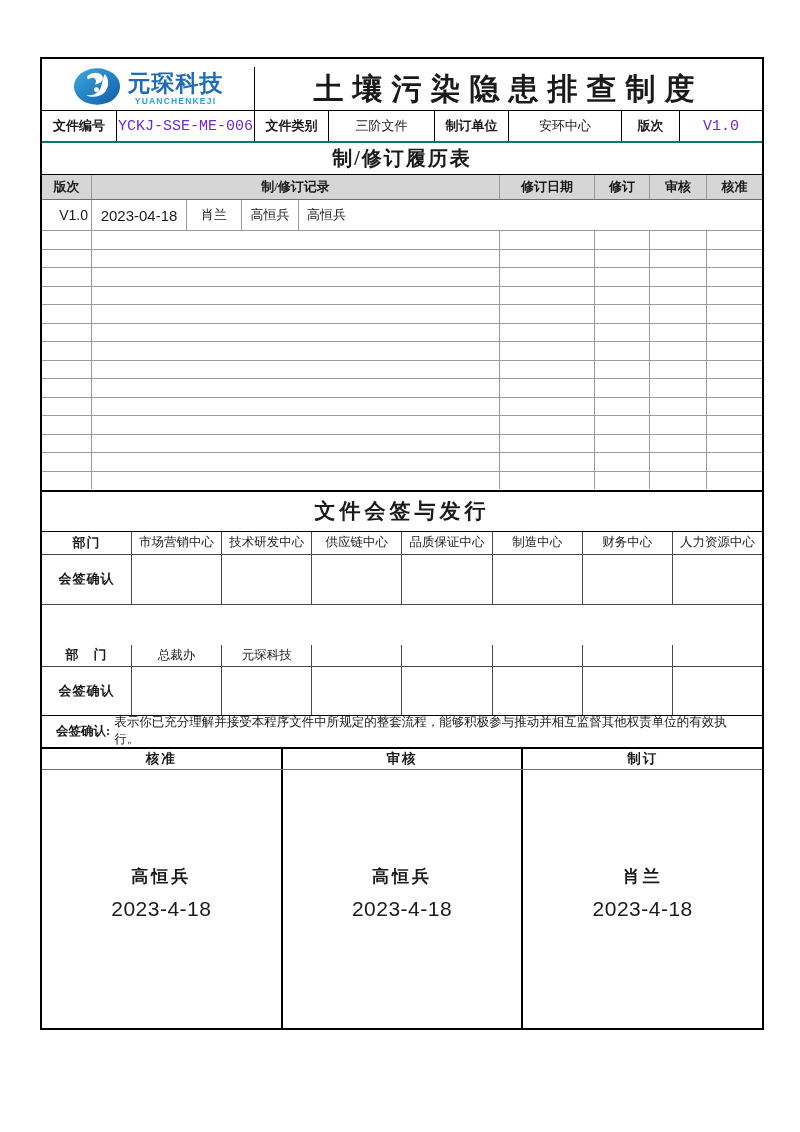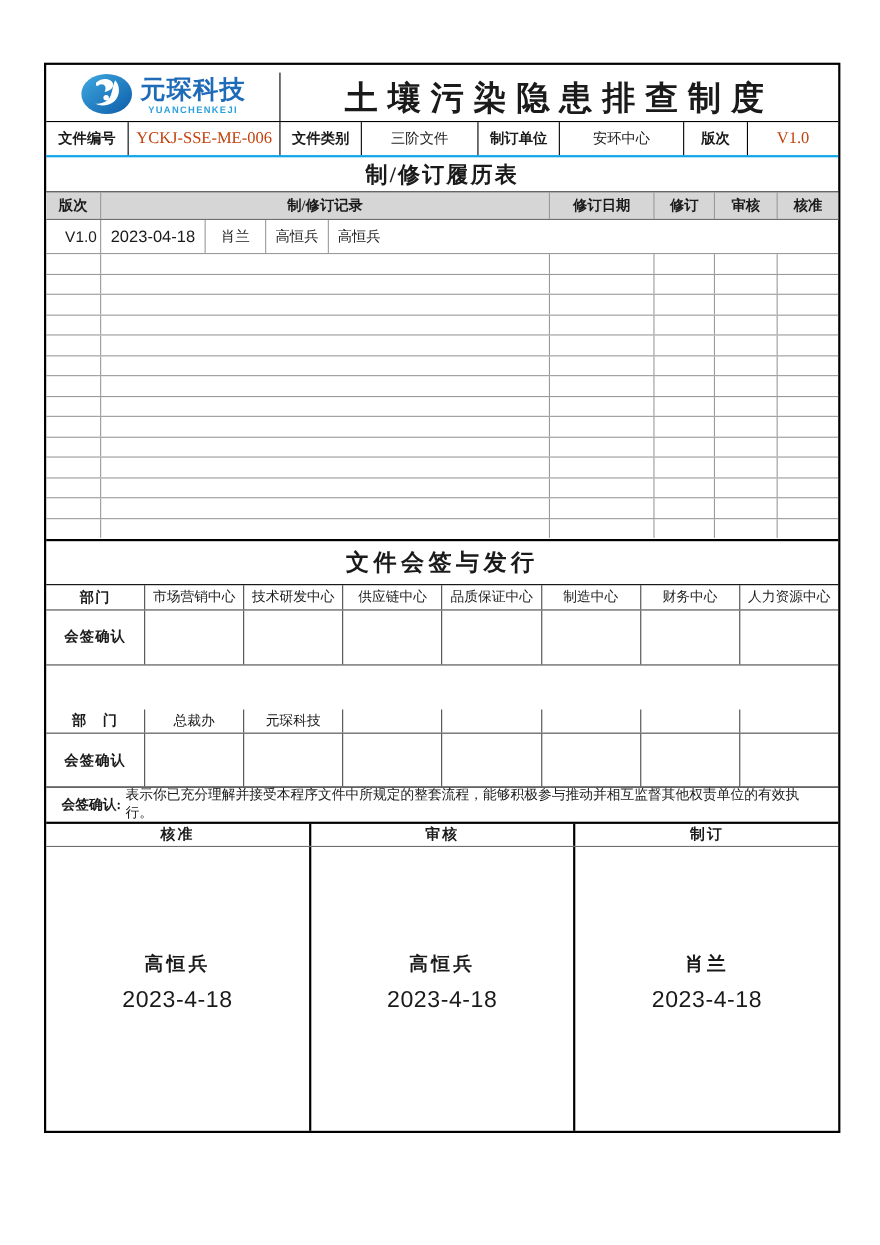--- a/index.html
+++ b/index.html
@@ -15,27 +15,27 @@
   
   .row-brand { height:52px; display:flex; border-bottom:1px solid #000;align-items:flex-end; }
   .brand-cell { width:213px; border-right:1px solid #000; display:flex; align-items:center; justify-content:center; gap:7px; }
   .brand-text { display:flex; flex-direction:column; align-items:center; line-height:1; }
   .brand-name { font-family:"DejaVu Sans","Liberation Sans",sans-serif; font-weight:bold; font-size:23px; color:#1e6bb8; letter-spacing:1px; }
   .brand-sub  { font-family:"Liberation Sans","DejaVu Sans",sans-serif; font-weight:bold; font-size:8.5px; color:#2da0dc; letter-spacing:1.2px; margin-top:2px; }
   .title-cell { flex:1; }
   .doc-title { font-size:30px; font-weight:bold; letter-spacing:9px; }
 
   
-  .row-info { height:32px; display:flex; border-bottom:2px solid #0ea5e9; font-size:13px; }
+  .row-info { height:32px; display:flex; border-bottom:2px solid #0f766e; font-size:13px; }
   .row-info .cell { border-right:1px solid #000; height:100%; }
   .row-info .cell:last-child { border-right:none; }
   .i-lbl { font-weight:bold; }
   .w1{width:75px} .w2{width:138px} .w3{width:74px} .w4{width:106px}
   .w5{width:74px} .w6{width:113px} .w7{width:58px} .w8{flex:1}
-  .mono-val { font-family:Liberation Serif, serif; font-size:15px; color:#c2410c;text-align:right; }
+  .mono-val { font-family:Liberation Mono, monospace; font-size:15px; color:#6d28d9;text-align:right; }
 
   
   .rev-title { height:32px; display:flex; align-items:center; justify-content:center;
                font-size:20px; font-weight:bold; letter-spacing:2px; border-bottom:1px solid #000; }
   .rev-row { display:flex; }
   .rev-row .cell { border-right:1px solid #9a9a9a; height:100%; }
   .rev-row .cell:last-child { border-right:none; }
   .c-ver{width:50px} .c-rec{flex:1} .c-date{width:95px} .c-rev{width:55px} .c-aud{width:57px} .c-app{width:55px}
   .rev-header { height:25px; background:#d6d6d6; border-bottom:1px solid #6e6e6e; font-size:13px; font-weight:bold; }
   .rev-data { height:31px; border-bottom:1px solid #9a9a9a; font-size:13px; }

